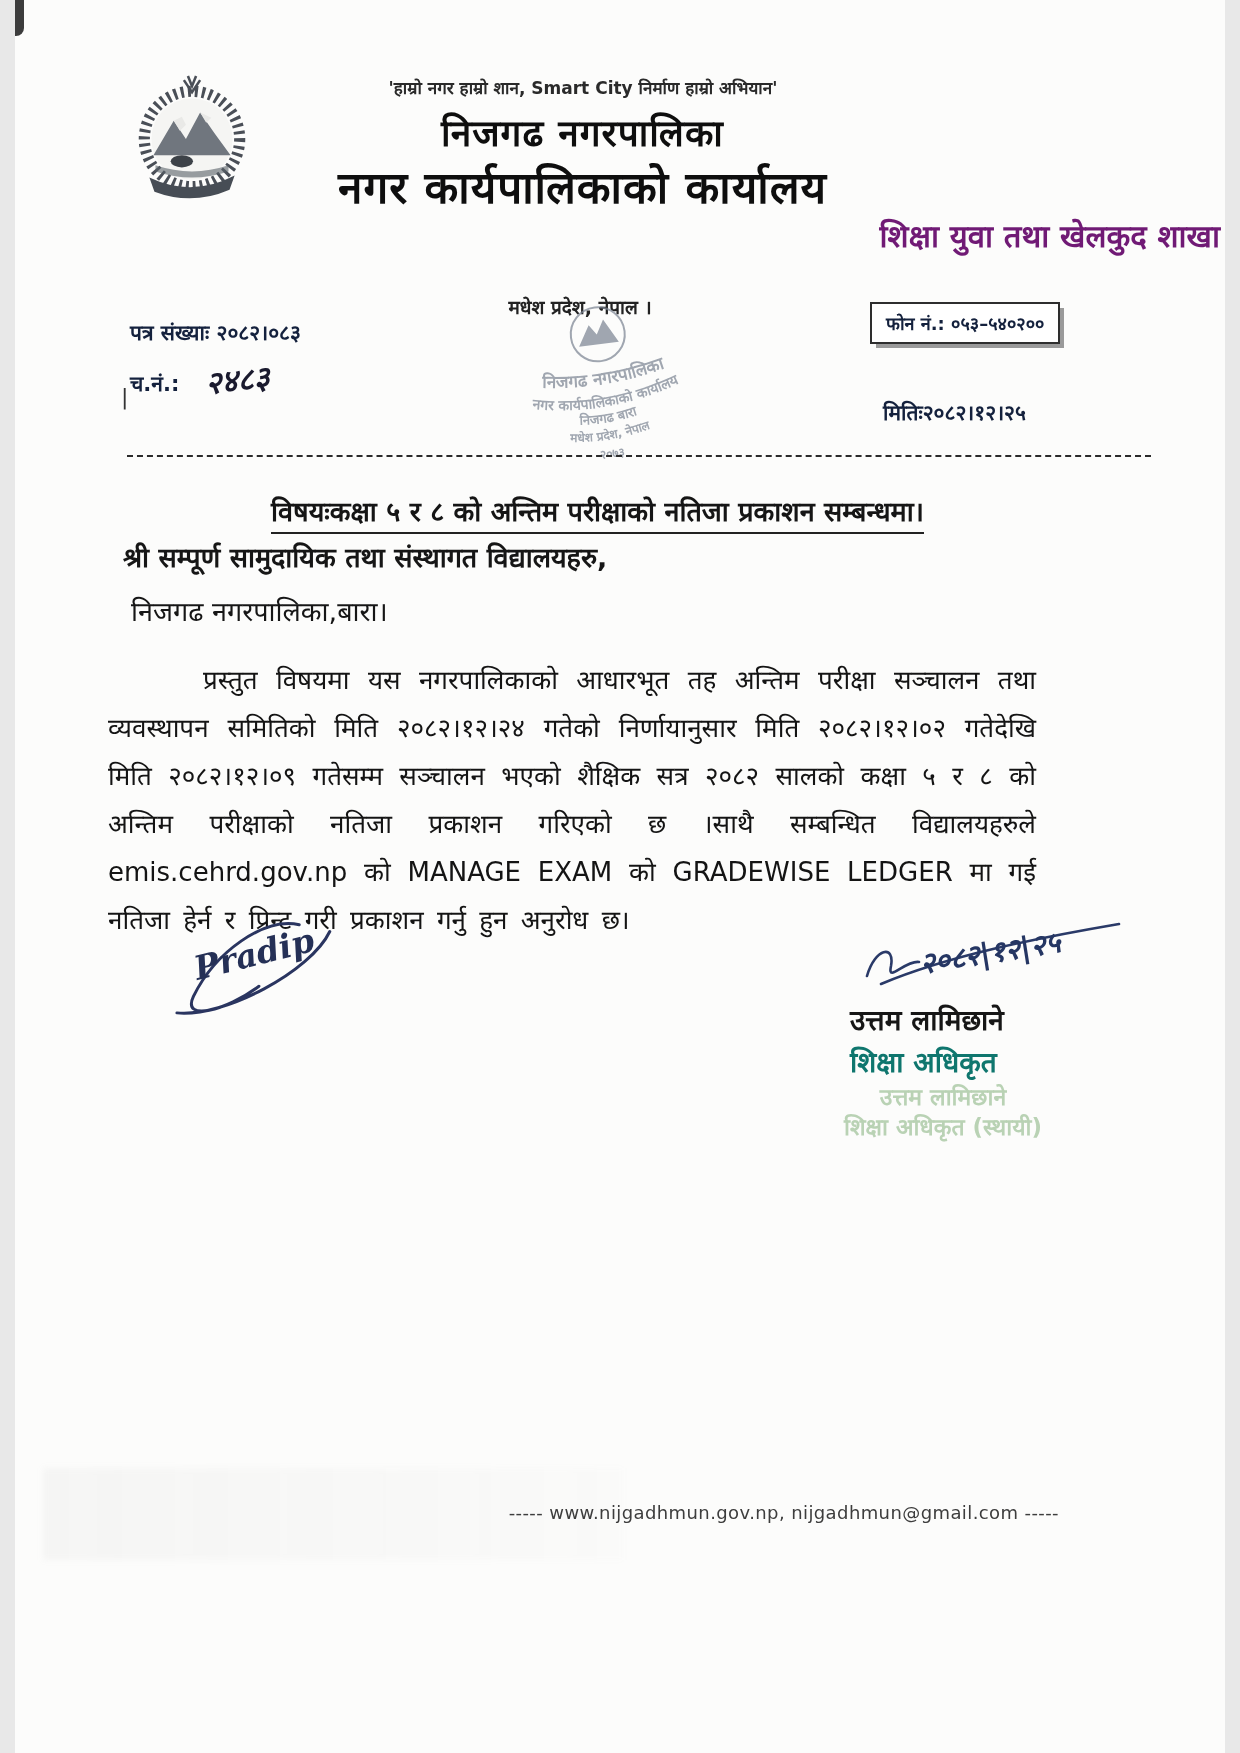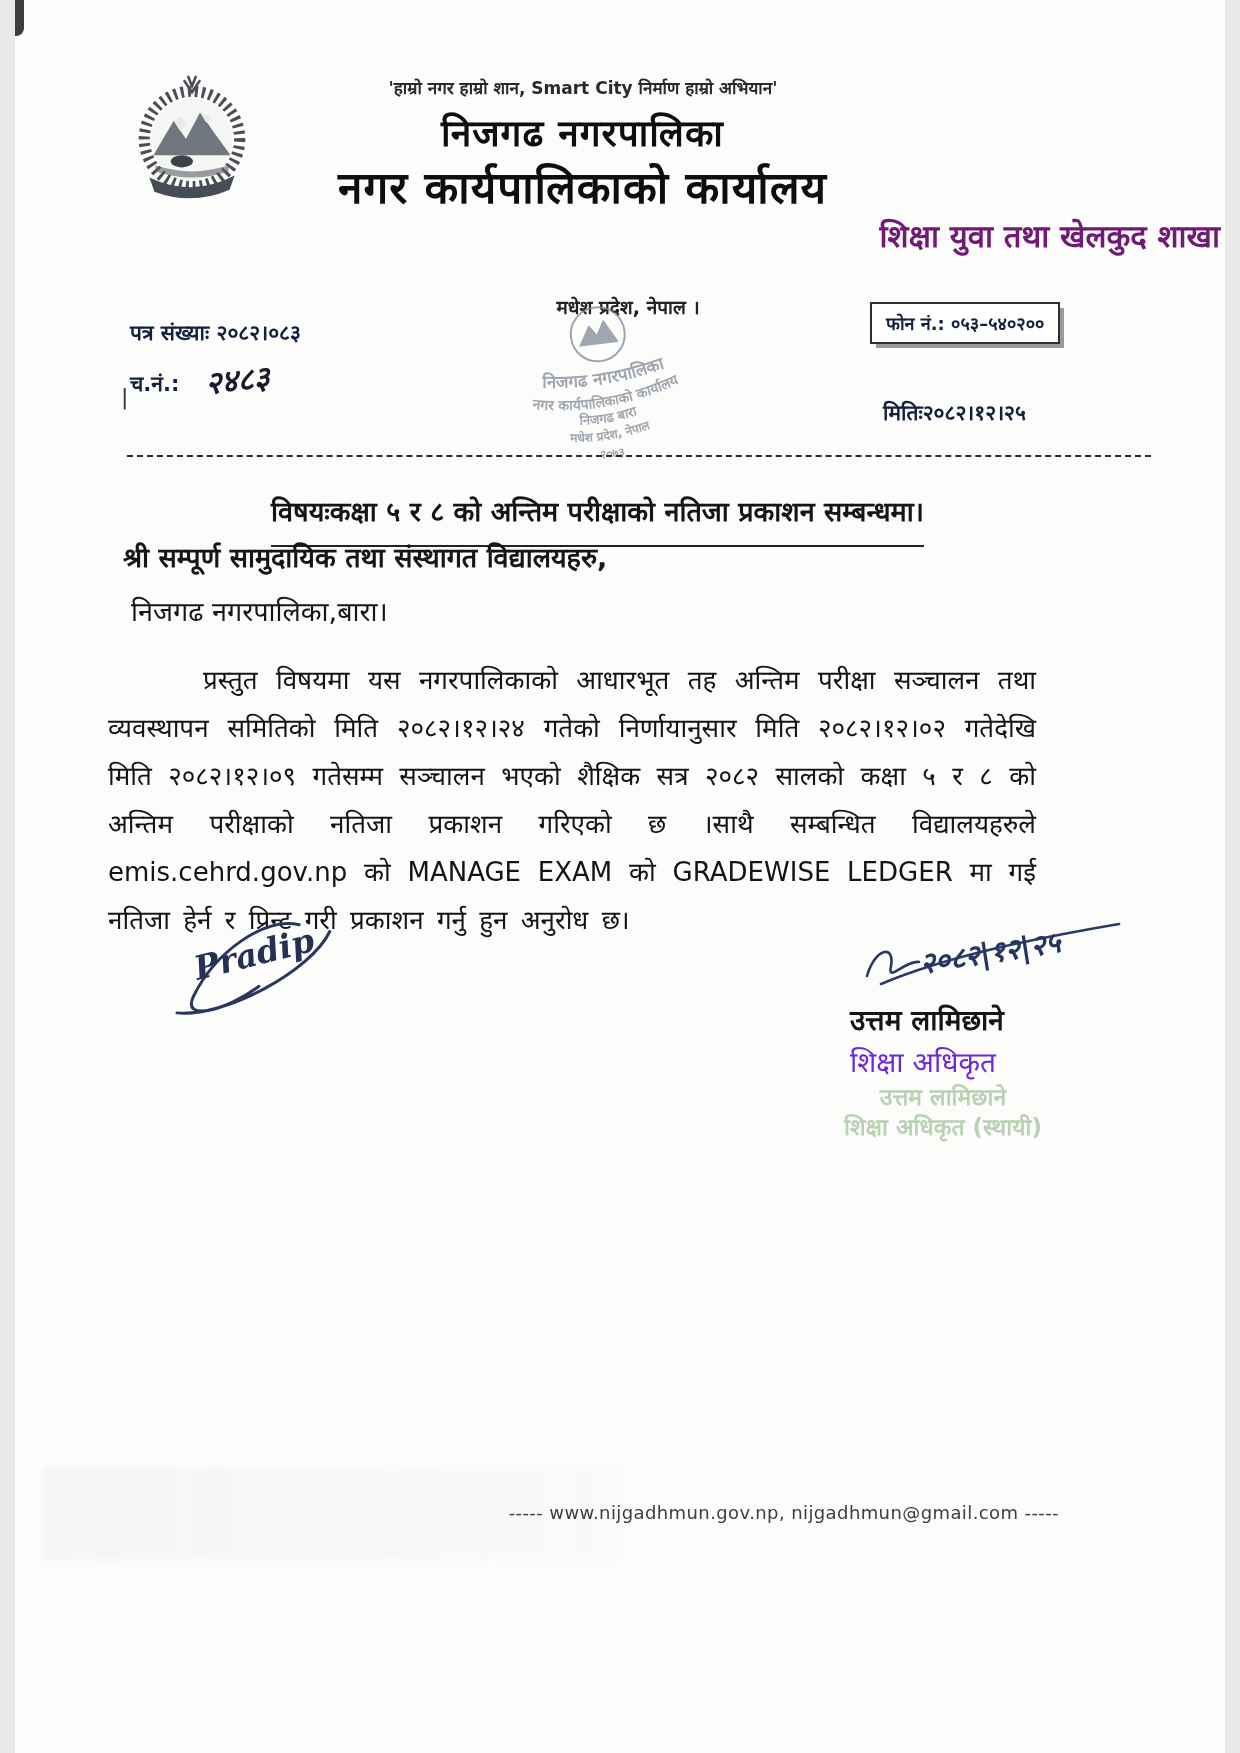--- a/index.html
+++ b/index.html
@@ -9,46 +9,46 @@
     font-family:"DejaVu Sans","Liberation Sans",sans-serif;
   }
   .abs{position:absolute;}
   .corner-mark{left:0;top:0;width:9px;height:36px;background:#3c3c3c;border-radius:0 0 8px 0;}
   .tagline{left:0;top:76px;width:1136px;text-align:center;font-size:17px;font-weight:600;color:#2a2a2a;}
   .emblem{left:116px;top:72px;width:122px;height:138px;}
   .muni{left:0;top:106px;width:1135px;text-align:center;font-size:37px;font-weight:800;color:#0e0e0e;letter-spacing:1px;}
   .office{left:0;top:156px;width:1135px;text-align:center;font-size:44px;font-weight:800;color:#0e0e0e;letter-spacing:1px;}
   .branch{left:70px;top:214px;width:1135px;text-align:right;font-size:31px;font-weight:700;color:#701a75;}
   .place{left:0;top:254px;width:1133px;text-align:center;font-size:33px;font-weight:800;color:#0f0f0f;}
-  .province{left:0;top:294px;width:1130px;text-align:center;font-size:19px;font-weight:600;color:#222;padding-left:48px;}
+  .province{left:0;top:294px;width:1130px;text-align:center;font-size:19px;font-weight:600;color:#222;}
   .ref-letter{left:115px;top:318px;font-size:21px;font-weight:700;color:#14213d;}
   .ref-dispatch{left:115px;top:358px;font-size:21px;font-weight:700;color:#14213d;}
   .hand-number{display:inline-block;font-size:31px;font-style:italic;font-weight:600;color:#1a1a2e;transform:rotate(-6deg);margin-left:18px;}
   .phone-box{
     left:855px;top:302px;padding:7px 14px;font-size:18px;font-weight:700;color:#14213d;
     background:#fff;border:2px solid #2e2e2e;box-shadow:5px 5px 0 -1px #9a9a9a;
   }
   .date-line{left:868px;top:398px;font-size:21px;font-weight:600;color:#14213d;}
   .stamp{left:468px;top:292px;width:240px;height:170px;transform:rotate(-7deg);opacity:.72;}
   .pipe-artifact{left:106px;top:384px;font-size:22px;color:#333;}
   .divider{left:112px;top:455px;width:1024px;border-top:2px dashed #2a2a2a;height:0;}
   .subject{left:10px;top:492px;width:1145px;text-align:center;font-size:27px;font-weight:600;color:#151515;}
-  .subject-inner{border-bottom:2px solid #222;padding-bottom:18px;}
+  .subject-inner{border-bottom:2px solid #222;padding-bottom:5px;}
   .addr1{left:108px;top:538px;font-size:27px;color:#161616;font-weight:bold;}
   .addr2{left:116px;top:592px;font-size:27px;color:#161616;}
   .body-par{
     left:93px;top:656px;width:928px;margin:0;font-size:26px;line-height:48px;
     text-align:justify;text-indent:95px;color:#141414;word-spacing:5px;
   }
   .sig-left{left:142px;top:912px;width:200px;height:100px;transform:rotate(-14deg);}
   .sig-left-text{position:absolute;left:38px;top:22px;font-size:33px;font-style:italic;font-weight:600;color:#253056;font-family:"DejaVu Serif",serif;}
   .sig-right{left:842px;top:918px;width:270px;height:85px;}
   .sig-right-text{position:absolute;left:62px;top:14px;font-size:29px;font-style:italic;font-weight:600;color:#253663;transform:rotate(-9deg);white-space:nowrap;}
   .signer-name{left:835px;top:1000px;font-size:28px;font-weight:600;color:#161616;}
-  .signer-title{left:835px;top:1042px;font-size:28px;font-weight:400;color:#6d28d9;}
+  .signer-title{left:835px;top:1042px;font-size:28px;font-weight:700;color:#0f766e;}
   .faint-stamp{left:798px;top:1082px;width:260px;text-align:center;color:#a3c49d;opacity:.75;filter:blur(.6px);}
   .faint-stamp div{font-size:23px;font-weight:600;line-height:30px;}
   .noise-band{left:28px;top:1468px;width:580px;height:92px;background:linear-gradient(90deg,rgba(140,140,140,.06),rgba(140,140,140,.015));filter:blur(3px);}
   .footer{left:0;top:1502px;width:1044px;text-align:right;font-size:18px;color:#3d3d3d;letter-spacing:.4px;}
   svg text{font-family:"DejaVu Sans","Liberation Sans",sans-serif;}
 </style>
 </head>
 <body>
 
 <div class="page">

